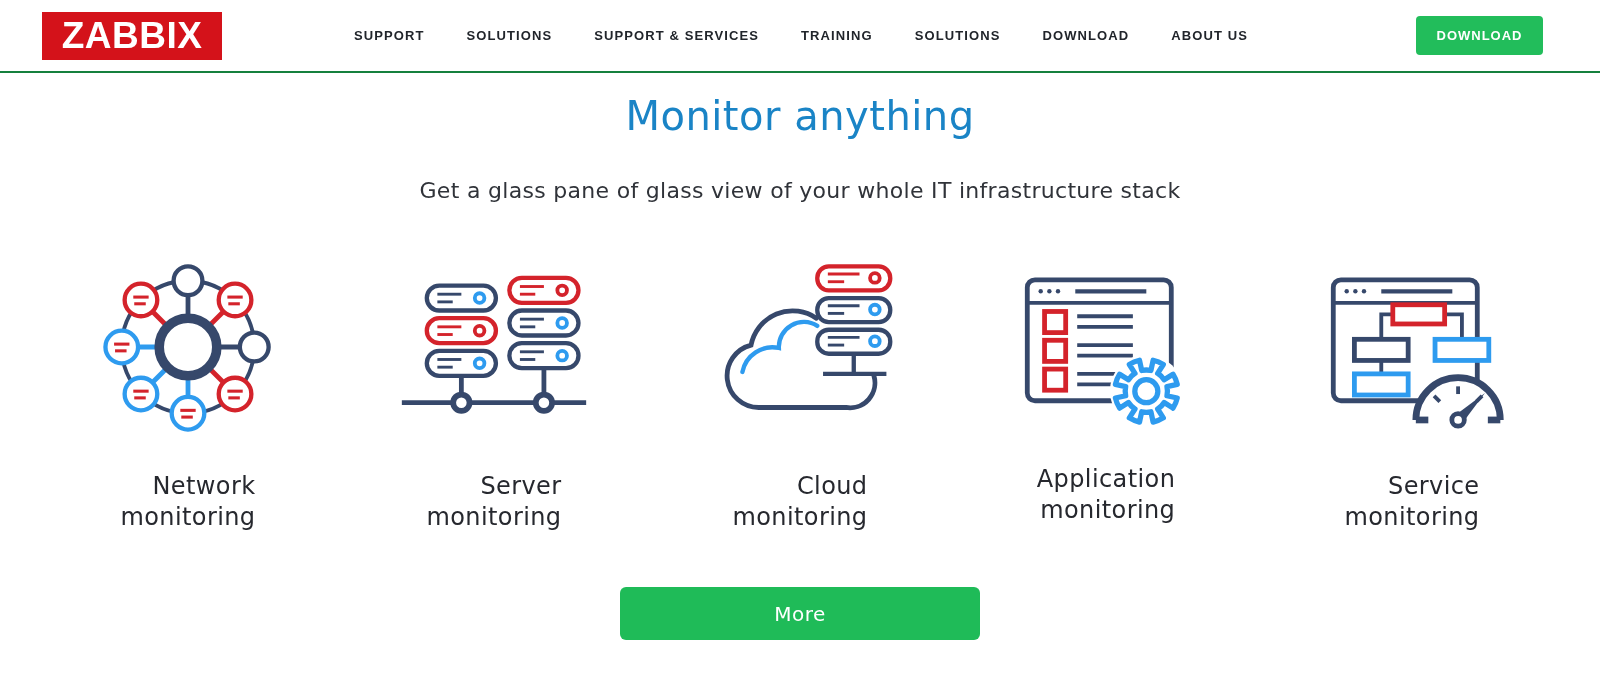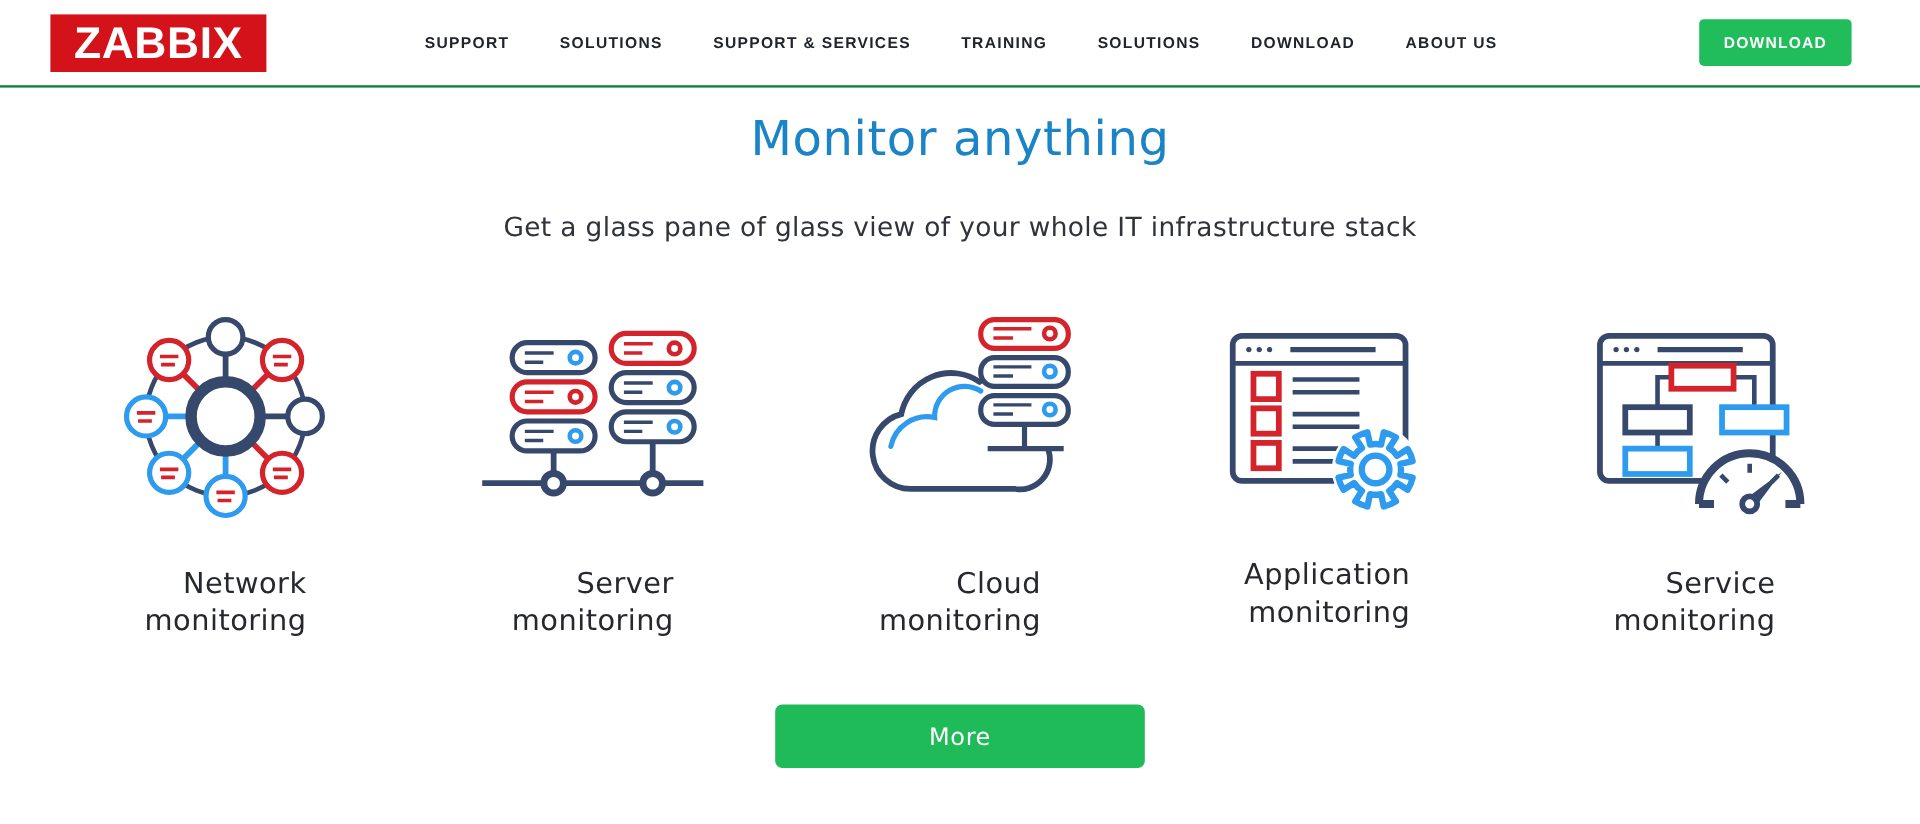--- a/index.html
+++ b/index.html
@@ -51,21 +51,21 @@
   .features { margin:46px 35px 0; display:flex; }
   .feature { flex:1 1 0; display:flex; flex-direction:column; align-items:center; cursor:pointer; }
   .icon-box { height:192px; display:flex; align-items:center; justify-content:center; }
   .icon-box svg { width:192px; height:192px; }
   .feature-label { margin-top:28px; text-align:right; font-size:24px; line-height:31px; letter-spacing:0.4px; color:#26282e; }
   .feature-label span { display:block; }
   .feature:nth-child(4) .feature-label { margin-top:21px; }
   
   .more-btn {
     display:block; margin:54px auto 0;
-    width:308px; height:53px;
+    width:360px; height:53px;
     background:#1fbb58; color:#fff; border:none; border-radius:6px;
     font-family:"DejaVu Sans","Liberation Sans",sans-serif;
     font-size:20px; letter-spacing:0.5px; cursor:pointer;
   }
 </style>
 </head>
 <body>
 
 <header>
   <div class="logo">ZABBIX</div>

